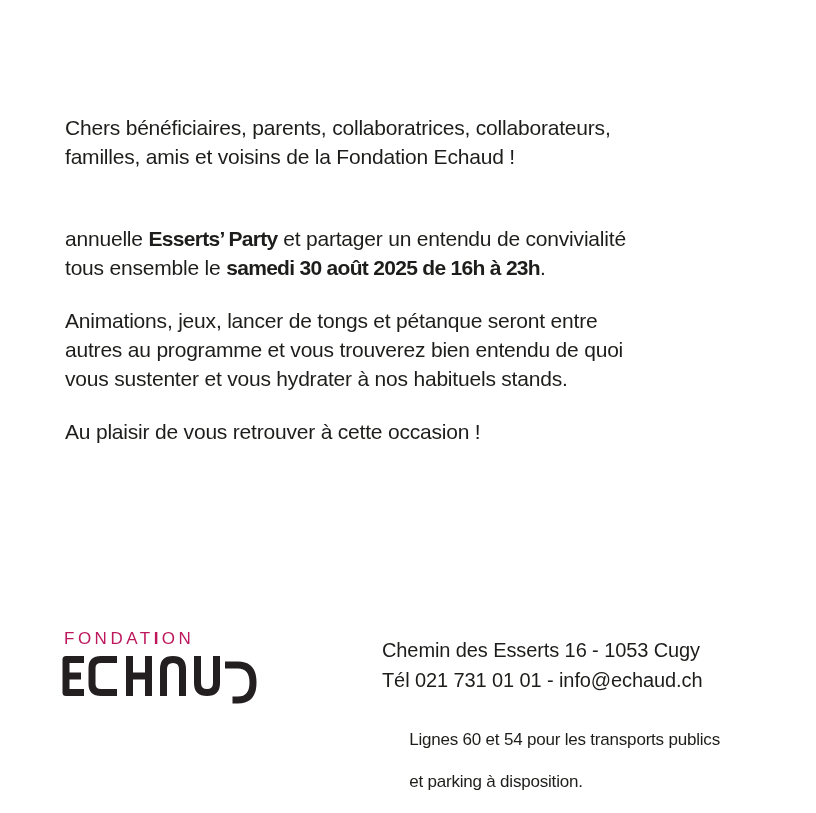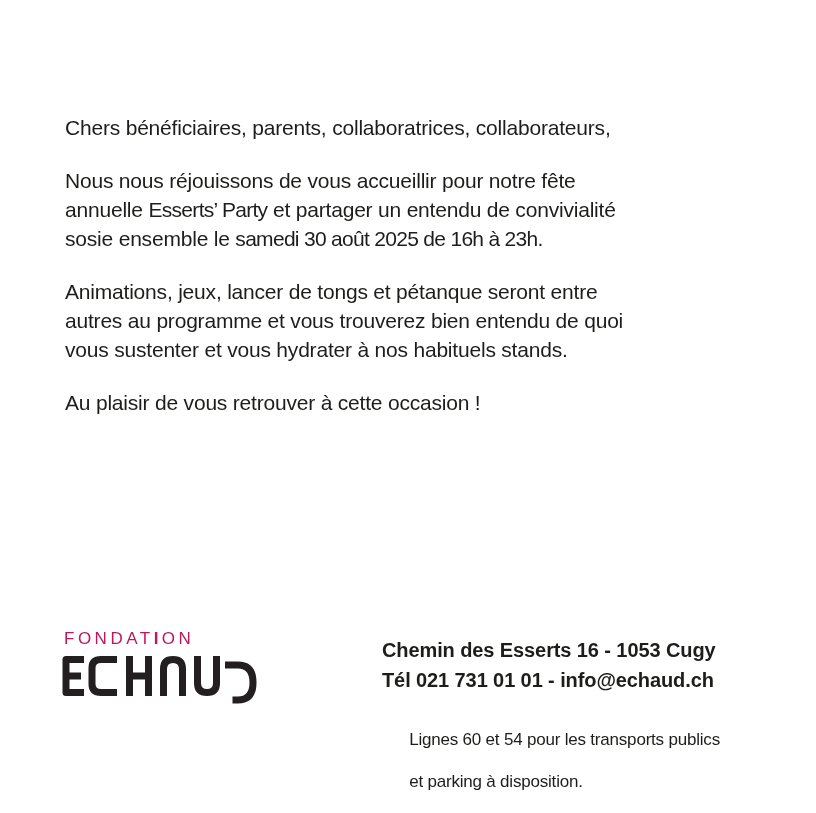--- a/index.html
+++ b/index.html
@@ -21,21 +21,21 @@
     position: absolute;
     left: 65px; top: 113px;
     width: 640px;
     font-size: 21px;
     line-height: 29px;
     letter-spacing: -0.2px;
   }
   .letter p { margin: 0 0 24px 0; }
   .line { white-space: pre; }
   .b {
-    font-weight: 400;
+    font-weight: 700;
     letter-spacing: -0.7px;
     text-align: right;
   }
 
   
   .logo-top {
     position: absolute;
     left: 64px; top: 629px;
     font-size: 17px;
     letter-spacing: 3.5px;
@@ -53,21 +53,21 @@
     stroke-width: 7;
     stroke-linecap: butt;
     stroke-linejoin: round;
   }
   .footer-right {
     position: absolute;
     left: 382px; top: 635px;
     width: 410px;
   }
   .addr {
-    font-weight: 700;
+    font-weight: 400;
     font-size: 20px;
     line-height: 30px;
     letter-spacing: -0.1px;
     white-space: pre;
   }
   .transport {
     margin-top: 13px;
     font-size: 17px;
     line-height: 21px;
     letter-spacing: -0.2px;
@@ -76,26 +76,27 @@
 </style>
 </head>
 <body>
 
 <div class="page">
 
   <div class="letter">
 
     <p>
       <span class="line">Chers bénéficiaires, parents, collaboratrices, collaborateurs,</span><br>
+      <span class="line">familles, amis et voisins de la Fondation Echaud !</span>
     </p>
 
     <p>
-      <span class="line">Nous nous réjouissons de vous accueillir pour notre fête</span><br>
+      <br>
       <span class="line"><span>annuelle </span><span class="b">Esserts’ Party</span><span> et partager un entendu de convivialité</span></span><br>
-      <span class="line"><span>sosie ensemble le </span><span class="b">samedi 30 août 2025 de 16h à 23h</span><span>.</span></span>
+      <span class="line"><span>tous ensemble le </span><span class="b">samedi 30 août 2025 de 16h à 23h</span><span>.</span></span>
     </p>
 
 
     <p>
       <span class="line">Animations, jeux, lancer de tongs et pétanque seront entre</span><br>
       <span class="line">autres au programme et vous trouverez bien entendu de quoi</span><br>
       <span class="line">vous sustenter et vous hydrater à nos habituels stands.</span>
     </p>
 
     <p>

